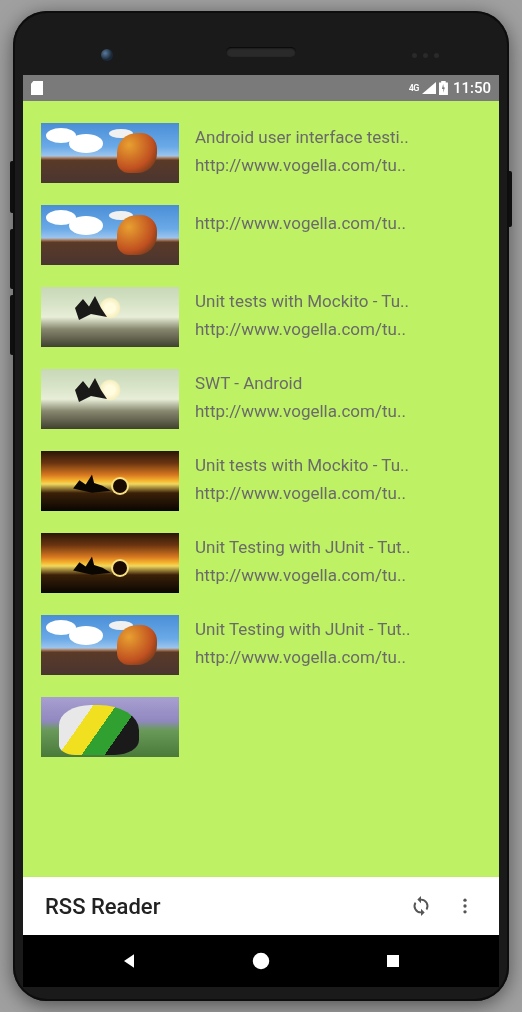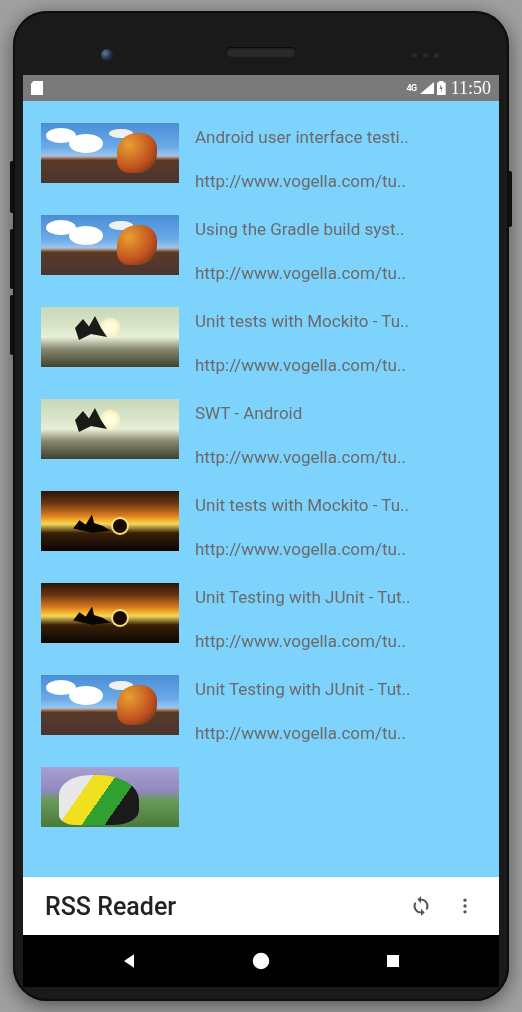--- a/index.html
+++ b/index.html
@@ -76,25 +76,25 @@
       font-size: 15px;
       gap: 14px;
     }
     .status-left { display:flex; align-items:center; }
     .status-right { margin-left:auto; display:flex; align-items:center; gap:3px; }
     .sd-icon { width:12px; height:14px; background:#fff; clip-path: polygon(0 20%, 20% 0, 100% 0, 100% 100%, 0 100%); }
     .sig-4g { font-size:9px; font-weight:600; line-height:9px; letter-spacing:-0.5px; }
     .sig-tri { width:0; height:0; border-left:14px solid transparent; border-bottom:12px solid #fff; }
     .batt { width:9px; height:14px; background:#fff; clip-path: polygon(25% 0, 75% 0, 75% 10%, 100% 10%, 100% 100%, 0 100%, 0 10%, 25% 10%); position:relative; }
     .batt::after{ content:""; position:absolute; inset:3px 2px 2px 2px; background:#7a7a7a; clip-path: polygon(45% 0, 55% 40%, 80% 40%, 40% 100%, 50% 55%, 20% 55%);}
-    .clock { font-size:18px; font-weight:500; margin-left:2px;font-family:Liberation Serif, serif; }
+    .clock { font-size:15px; font-weight:500; margin-left:2px; }
 
     .content {
       flex: 1;
-      background: #7dd3fc;
+      background: #bef264;
       overflow: hidden;
       position: relative;
     }
     .list {
       padding: 22px 0 0 0;
     }
     .list-item {
       display: flex;
       align-items: flex-start;
       padding: 0 18px;
@@ -139,32 +139,32 @@
       white-space: nowrap;
       overflow: hidden;
       line-height: 24px;
     }
     .item-url {
       font-size: 17px;
       color: #6a6a6a;
       white-space: nowrap;
       overflow: hidden;
       line-height: 24px;
-      margin-top: 20px;
+      margin-top: 4px;
     }
     .app-bar {
       height: 58px;
       background: #fff;
       display: flex;
       align-items: center;
       padding: 0 12px 0 22px;
       box-shadow: 0 -1px 0 rgba(0,0,0,0.02);
     }
     .app-title {
-      font-size: 25px;
+      font-size: 22px;
       font-weight: 500;
       color: #222;
       flex: 1;
     }
     .icon-btn {
       width: 44px; height: 44px;
       display: flex; align-items:center; justify-content:center;
       color: #555;
     }
     .nav-bar {
@@ -213,21 +213,20 @@
           <div class="list-item">
             <div class="thumb moto"></div>
             <div class="item-text">
               <div class="item-title">Android user interface testi..</div>
               <div class="item-url">http://www.vogella.com/tu..</div>
             </div>
           </div>
           <div class="list-item">
             <div class="thumb moto"></div>
             <div class="item-text">
-              <div class="item-title">Using the Gradle build syst..</div>
               <div class="item-url">http://www.vogella.com/tu..</div>
             </div>
           </div>
           <div class="list-item">
             <div class="thumb jump"></div>
             <div class="item-text">
               <div class="item-title">Unit tests with Mockito - Tu..</div>
               <div class="item-url">http://www.vogella.com/tu..</div>
             </div>
           </div>

